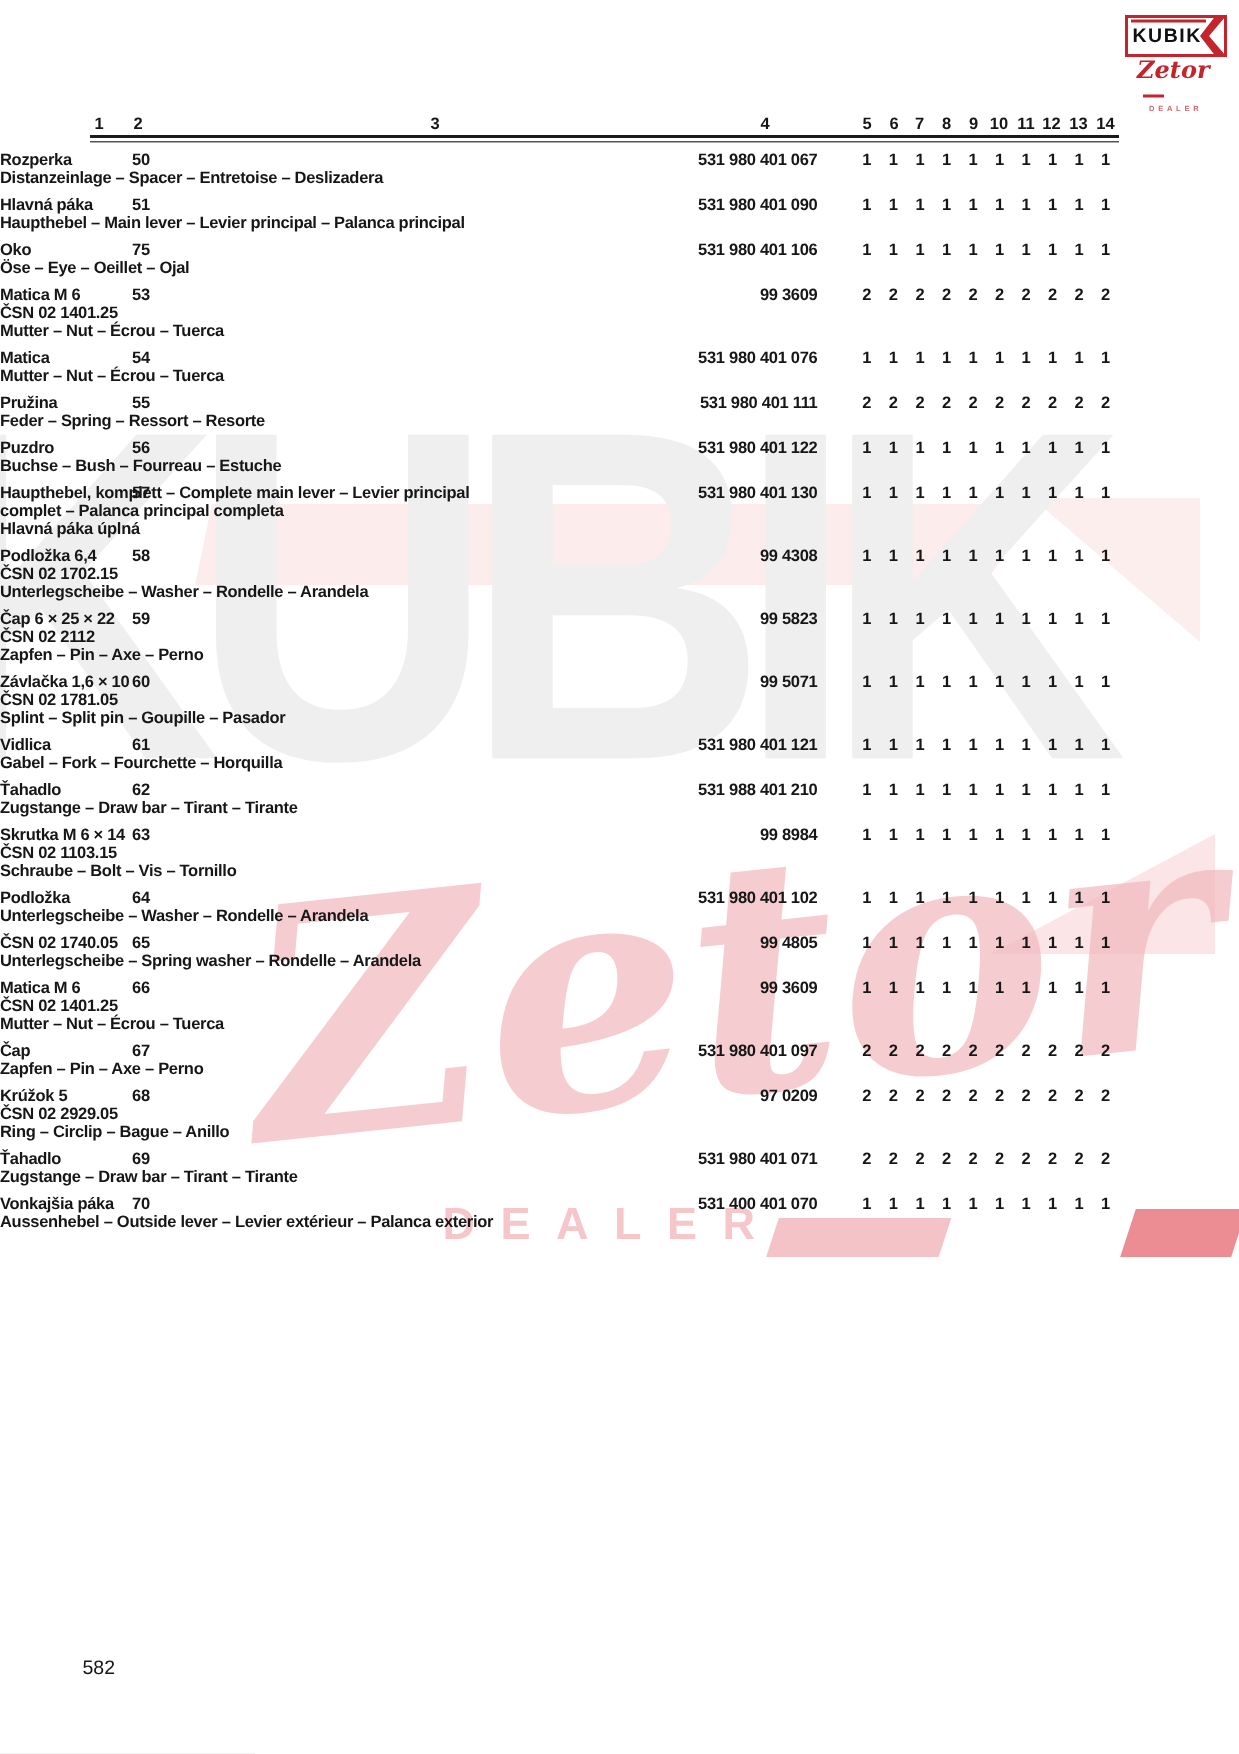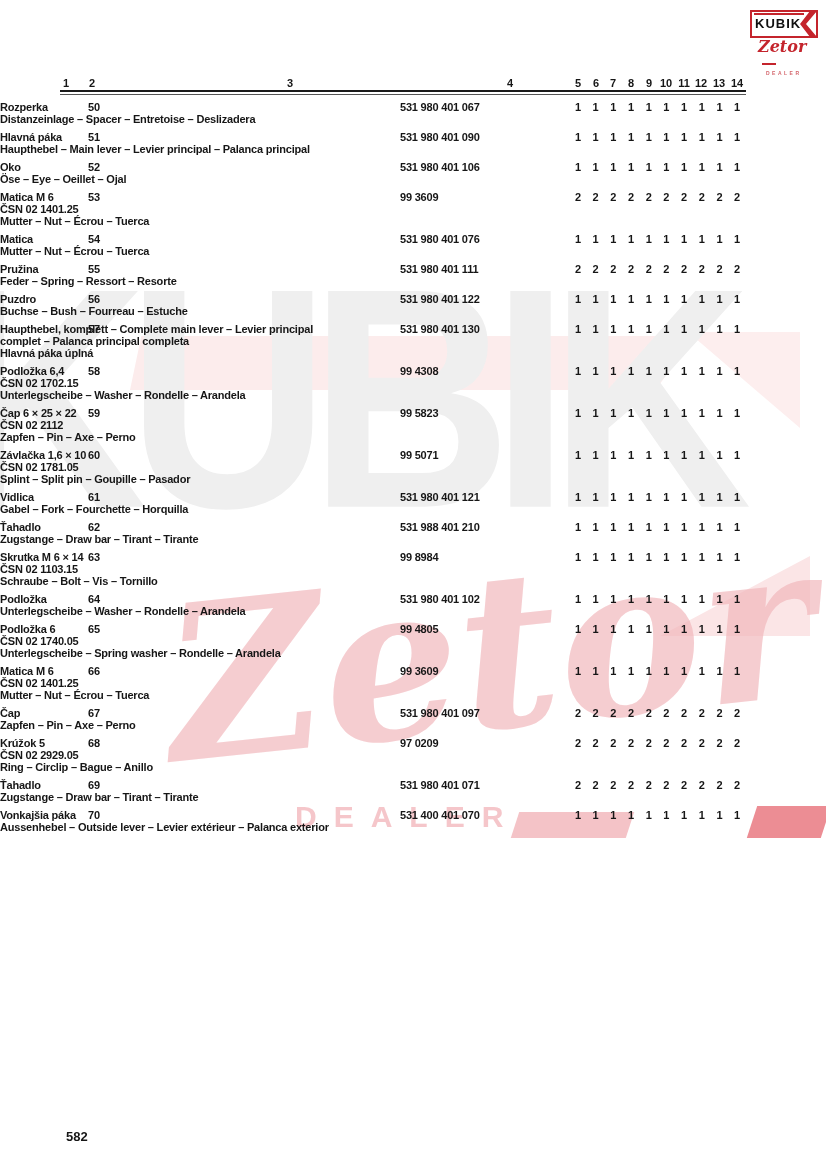--- a/index.html
+++ b/index.html
@@ -44,24 +44,24 @@
   .thead{position:absolute;left:0;top:77px;width:826px;height:14px;
     font-size:11px;font-weight:bold;}
   .thead span{position:absolute;top:0;transform:translateX(-50%);}
   .rule-thick{position:absolute;left:60px;top:90px;width:686px;height:2px;background:#1a1a1a;}
   .rule-thin{position:absolute;left:60px;top:94px;width:686px;height:1px;background:#555;}
   .tbody{position:absolute;left:0;top:101px;width:826px;}
   .prow{position:relative;margin-bottom:6px;font-size:11px;font-weight:bold;
     letter-spacing:-0.2px;line-height:12px;}
   .pos{position:absolute;left:88px;top:0;}
   .name-block{width:332px;}
-  .pn{position:absolute;left:400px;top:0;width:145px;text-align:left;}
+  .pn{position:absolute;left:400px;top:0;width:145px;text-align:right;}
   .qtys{position:absolute;left:569px;top:0;width:177px;display:flex;}
   .qty{width:17.7px;text-align:center;}
-  .pageno{position:absolute;left:66px;top:1104px;font-size:13px;font-weight:bold;z-index:1;margin-top:25px;}
+  .pageno{position:absolute;left:55px;top:1104px;font-size:13px;font-weight:normal;z-index:1;}
 </style>
 </head>
 <body>
 
 <div class="page">
 
   <div class="wm">
     <div class="wm-band"></div>
     <div class="wm-tri-top"></div>
     <div class="wm-kubik">KUBIK</div>
@@ -143,21 +143,21 @@
             <span class="qty">1</span>
             <span class="qty">1</span>
             <span class="qty">1</span>
             <span class="qty">1</span>
             <span class="qty">1</span>
             <span class="qty">1</span>
           </span>
   </div>
 
   <div class="prow">
-    <span class="pos">52</span>
+    <span class="pos">75</span>
     <div class="name-block">
       <div>Oko</div>
 
       <div>Öse – Eye – Oeillet – Ojal</div>
     </div>
     <span class="pn">531 980 401 106</span>
     <span class="qtys">
             <span class="qty">1</span>
             <span class="qty">1</span>
             <span class="qty">1</span>
@@ -431,21 +431,20 @@
             <span class="qty">1</span>
             <span class="qty">1</span>
             <span class="qty">1</span>
             <span class="qty">1</span>
           </span>
   </div>
 
   <div class="prow">
     <span class="pos">65</span>
     <div class="name-block">
-      <div>Podložka 6</div>
       <div>ČSN 02 1740.05</div>
       <div>Unterlegscheibe – Spring washer – Rondelle – Arandela</div>
     </div>
     <span class="pn">99 4805</span>
     <span class="qtys">
             <span class="qty">1</span>
             <span class="qty">1</span>
             <span class="qty">1</span>
             <span class="qty">1</span>
             <span class="qty">1</span>

